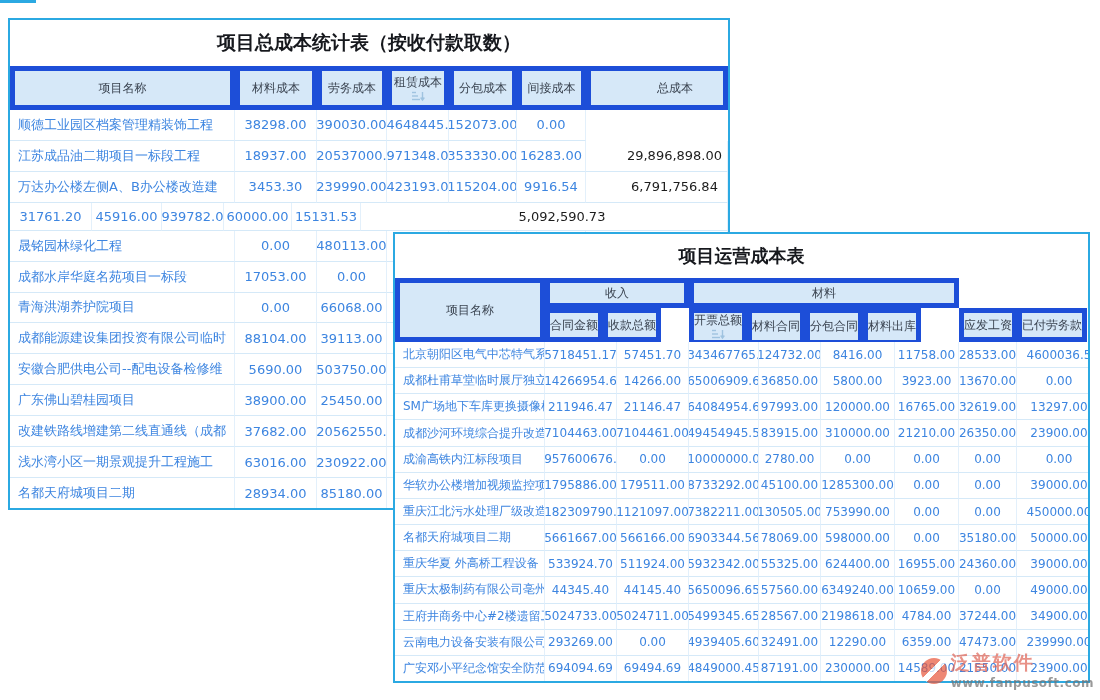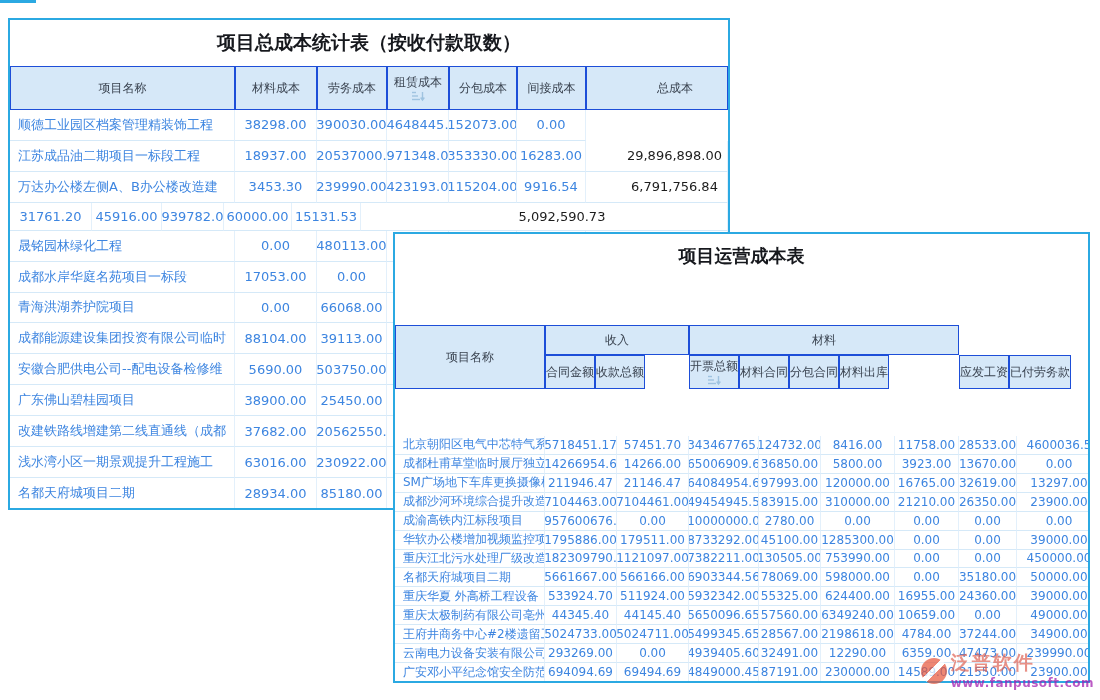--- a/index.html
+++ b/index.html
@@ -5,29 +5,29 @@
   html,body{margin:0;padding:0;}
   body{
     width:1100px;height:700px;position:relative;background:#ffffff;overflow:hidden;
     font-family:"DejaVu Sans","Liberation Sans",sans-serif;
   }
   .corner-tick{position:absolute;left:0;top:0;width:36px;height:3px;background:#2ba9e2;z-index:0;}
 
   .panel{position:absolute;background:#fff;border:2px solid #2ba9e2;box-sizing:border-box;
          display:flex;flex-direction:column;overflow:hidden;}
   .panel.back{left:8px;top:18px;width:722px;height:492px;z-index:1;}
-  .panel.front{left:393px;top:232px;width:697px;height:451px;z-index:2;gap:47px;}
+  .panel.front{left:393px;top:232px;width:697px;height:451px;z-index:2;}
 
   .title{flex:0 0 auto;display:flex;align-items:center;justify-content:center;
          font-weight:bold;color:#16181d;background:#fff;}
   .back .title{height:46px;font-size:19px;}
   .front .title{height:44px;font-size:18px;}
 
   
-  .th,.gcell{background:#d6e8f8;border:1px solid #1d4ed8;box-sizing:border-box;
+  .th,.gcell{background:#d6e8f8;border:5px solid #1d4ed8;box-sizing:border-box;
       display:flex;align-items:center;justify-content:center;flex-direction:column;
       font-size:12px;color:#3a4350;text-align:center;line-height:1.25;flex-shrink:0;overflow:hidden;}
   .hrow{display:flex;flex:0 0 44px;background:#fff;overflow:hidden;}
   .fhead{display:flex;flex:0 0 64px;background:#fff;overflow:hidden;}
   .grp{display:flex;flex-direction:column;flex-shrink:0;overflow:hidden;}
   .gcell{height:30px;flex:0 0 30px;flex-direction:row;}
   .gcell.blank{background:#ffffff;border:none;}
   .grow{display:flex;flex:1;}
   .grow .th{height:auto;width:auto;flex:0 0 auto;}
   .tall{height:100%;}
@@ -50,21 +50,21 @@
   .tr:last-child .td{border-bottom:none;}
 
   .sort-ic{margin-top:1px;}
 
   .watermark{position:absolute;right:6px;bottom:10px;z-index:3;opacity:0.72;
      display:flex;align-items:center;gap:4px;color:#e4705f;}
   .wm-logo{width:26px;height:26px;border-radius:50%;margin-top:2px;
      background:linear-gradient(135deg,#e85a3f 42%,#ffffff 42%,#ffffff 56%,#e85a3f 56%);}
   .wm-col{display:flex;flex-direction:column;align-items:flex-start;}
   .wm-brand{font-size:19px;font-weight:bold;letter-spacing:2px;color:#e0685a;}
-  .wm-url{font-size:12px;font-weight:bold;color:#a21caf;letter-spacing:0.5px;}
+  .wm-url{font-size:12px;font-weight:bold;color:#737373;letter-spacing:0.5px;}
 </style>
 </head>
 <body>
 
 <div class="corner-tick"></div>
 
 <section class="panel back">
   <div class="title">项目总成本统计表（按收付款取数）</div>
   <div class="hrow">
     <div class="th b0">项目名称</div>

